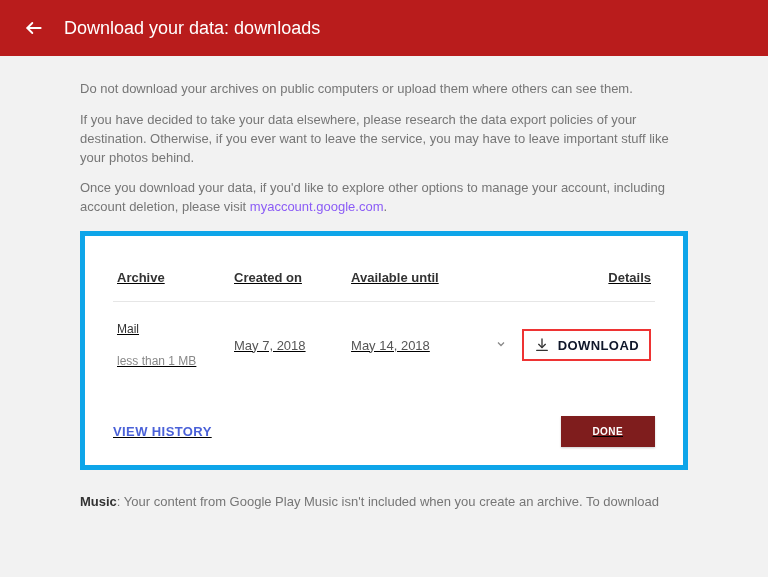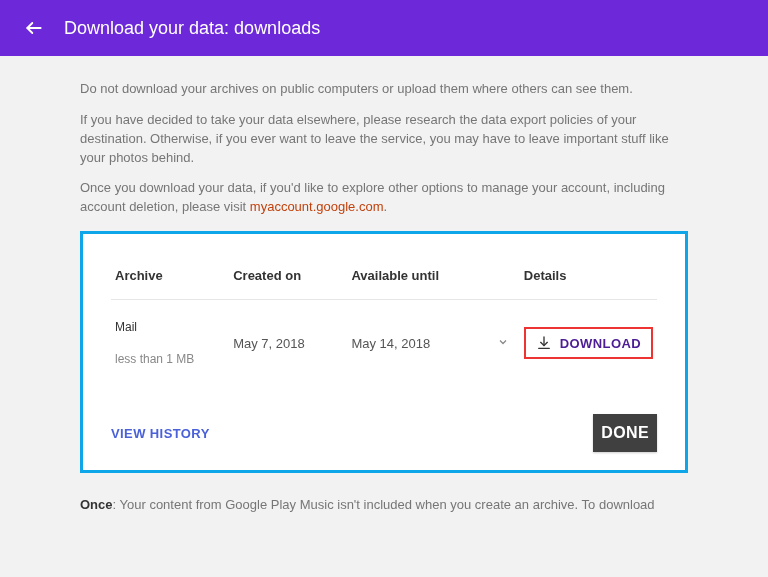--- a/index.html
+++ b/index.html
@@ -4,21 +4,21 @@
 <style>
   * { box-sizing: border-box; margin: 0; padding: 0; }
   body {
     font-family: Arial, Helvetica, sans-serif;
     background: #f2f2f2;
     width: 768px;
     height: 577px;
     overflow: hidden;
   }
   .header {
-    background: #6d28d9;
+    background: #b91c1c;
     height: 56px;
     display: flex;
     align-items: center;
     padding: 0 16px;
     color: #fff;
   }
   .back-btn {
     width: 36px;
     height: 36px;
     display: flex;
@@ -34,28 +34,29 @@
   .content {
     padding: 24px 80px 0 80px;
   }
   .intro p {
     color: #767676;
     font-size: 13px;
     line-height: 1.45;
     margin-bottom: 12px;
   }
   .intro a {
-    color: #c2410c;
+    color: #8b5cf6;
     text-decoration: none;
   }
   .card {
     background: #fff;
-    border: 3px solid #0ea5e9;
+    border: 5px solid #0ea5e9;
     margin-top: 14px;
     padding: 24px 28px 18px 28px;
+    text-decoration: underline;
   }
   table {
     width: 100%;
     border-collapse: collapse;
   }
   th {
     text-align: left;
     font-size: 13px;
     color: #333;
     font-weight: 700;
@@ -73,21 +74,21 @@
   .archive-name { color: #333; font-size: 12px; }
   .archive-size { color: #888; font-size: 12px; margin-top: 18px; }
   .chevron {
     color: #888;
     font-size: 11px;
     padding: 0 10px;
     cursor: pointer;
   }
   .dl-cell { white-space: nowrap; }
   .dl-link {
-    color: #4c1d95;
+    color: #0f172a;
     font-size: 13px;
     font-weight: 700;
     letter-spacing: 0.4px;
     cursor: pointer;
     display: inline-flex;
     align-items: center;
     gap: 8px;
     text-align: right;
   }
   .dl-icon { display: inline-flex; }
@@ -106,41 +107,41 @@
   .flat-btn {
     color: #4a61d8;
     font-size: 13px;
     font-weight: 700;
     letter-spacing: 0.4px;
     cursor: pointer;
     margin-right: 34px;
   }
   .spacer { flex: 1; }
   .done-btn {
-    background: #404040;
+    background: #7f1d1d;
     color: #fff;
-    font-size: 16px;
+    font-size: 10px;
     font-weight: 700;
     letter-spacing: 0.4px;
-    padding: 10px 8px;
+    padding: 10px 32px;
     border: none;
     cursor: pointer;
     box-shadow: 0 1px 2px rgba(0,0,0,0.2);
   }
   .note {
     color: #767676;
     font-size: 13px;
     margin-top: 24px;
   }
   .note b { color: #333; }
   th.col-archive  { width: 22%; }
   th.col-created  { width: 22%; }
   th.col-avail    { width: 26%; }
   th.col-chev     { width: 6%;  }
-  th.col-details  { width: 24%; }
+  th.col-details  { width: 24%; text-align: right; }
 </style>
 </head>
 <body>
 
 <div class="header">
   <div class="back-btn">
     <svg width="20" height="20" viewBox="0 0 24 24" fill="none" stroke="#fff" stroke-width="2.2" stroke-linecap="round" stroke-linejoin="round">
         <line x1="20" y1="12" x2="4" y2="12"></line>
         <polyline points="10 18 4 12 10 6"></polyline>
       </svg>
@@ -198,15 +199,15 @@
     </table>
 
     <div class="actions">
       <span class="flat-btn">VIEW HISTORY</span>
       <span class="spacer"></span>
       <button class="done-btn">DONE</button>
     </div>
   </div>
 
   <div class="note">
-    <b>Once</b><span>: Your content from Google Play Music isn't included when you create an archive. To download</span>
+    <b>Music</b><span>: Your content from Google Play Music isn't included when you create an archive. To download</span>
   </div>
 </div>
 
 </body></html>

